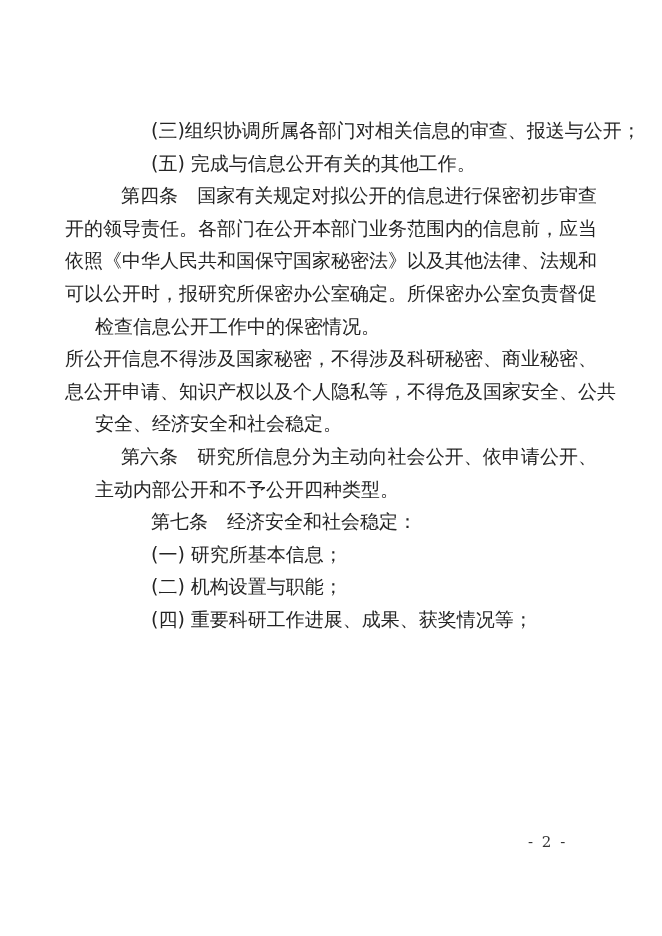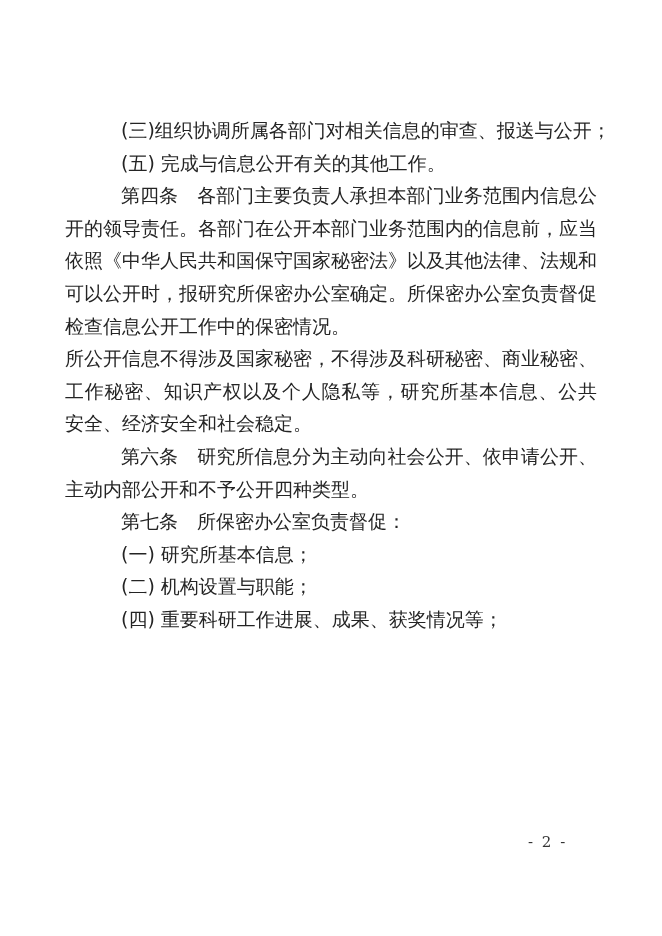--- a/index.html
+++ b/index.html
@@ -33,20 +33,21 @@
     letter-spacing: 0;
     text-align: justify;
     text-align-last: justify;
     text-justify: inter-character;
     overflow: visible;
     white-space: nowrap;
   }
   .line.plast {
     text-align-last: left;
     white-space: normal;
+    margin-left: 30px;
   }
   .line.first {
     text-indent: 56px;
   }
   
   .para:first-child .line.plast {
     text-align-last: justify;
     white-space: nowrap;
   }
   .page-number {
@@ -65,37 +66,37 @@
 
 <div class="page">
   <div class="doc-body" id="doc-body">
       <div class="para">
         <div class="line first plast">(三)组织协调所属各部门对相关信息的审查、报送与公开；</div>
       </div>
       <div class="para">
         <div class="line first plast">(五) 完成与信息公开有关的其他工作。</div>
       </div>
       <div class="para">
-        <div class="line first">第四条　各部门主要负责人承担本部门业务范围内信息公</div>
+        <div class="line first">第四条　国家有关规定对拟公开的信息进行保密初步审查</div>
         <div class="line">开的领导责任。各部门在公开本部门业务范围内的信息前，应当</div>
         <div class="line">依照《中华人民共和国保守国家秘密法》以及其他法律、法规和</div>
         <div class="line">可以公开时，报研究所保密办公室确定。所保密办公室负责督促</div>
         <div class="line plast">检查信息公开工作中的保密情况。</div>
       </div>
       <div class="para">
         <div class="line">所公开信息不得涉及国家秘密，不得涉及科研秘密、商业秘密、</div>
-        <div class="line">工作秘密、知识产权以及个人隐私等，研究所基本信息、公共</div>
+        <div class="line">息公开申请、知识产权以及个人隐私等，不得危及国家安全、公共</div>
         <div class="line plast">安全、经济安全和社会稳定。</div>
       </div>
       <div class="para">
         <div class="line first">第六条　研究所信息分为主动向社会公开、依申请公开、</div>
         <div class="line plast">主动内部公开和不予公开四种类型。</div>
       </div>
       <div class="para">
-        <div class="line first plast">第七条　所保密办公室负责督促：</div>
+        <div class="line first plast">第七条　经济安全和社会稳定：</div>
       </div>
       <div class="para">
         <div class="line first plast">(一) 研究所基本信息；</div>
       </div>
       <div class="para">
         <div class="line first plast">(二) 机构设置与职能；</div>
       </div>
       <div class="para">
         <div class="line first plast">(四) 重要科研工作进展、成果、获奖情况等；</div>
       </div>

